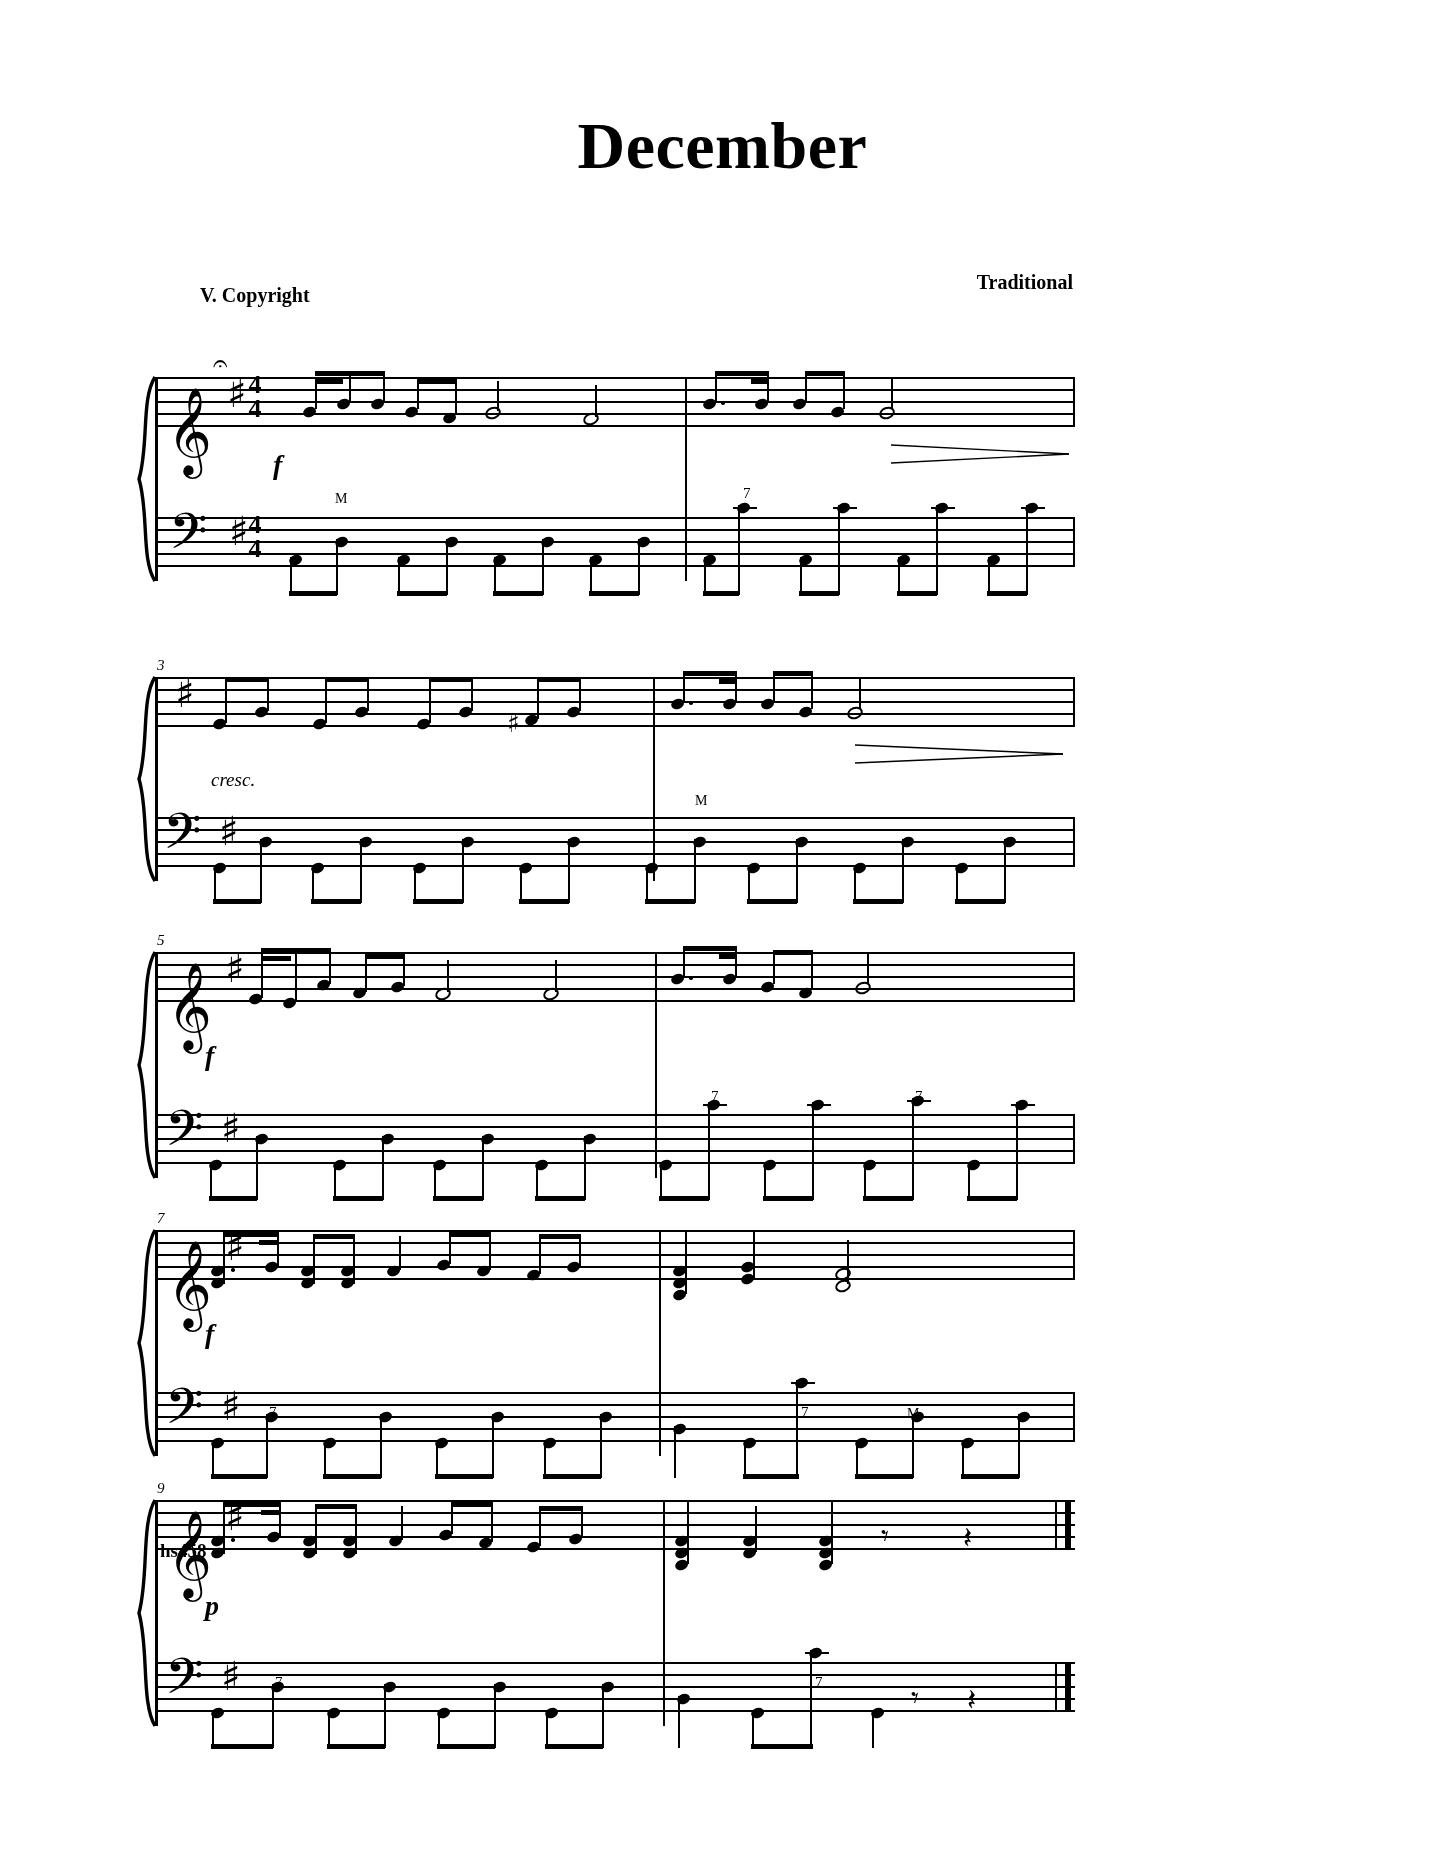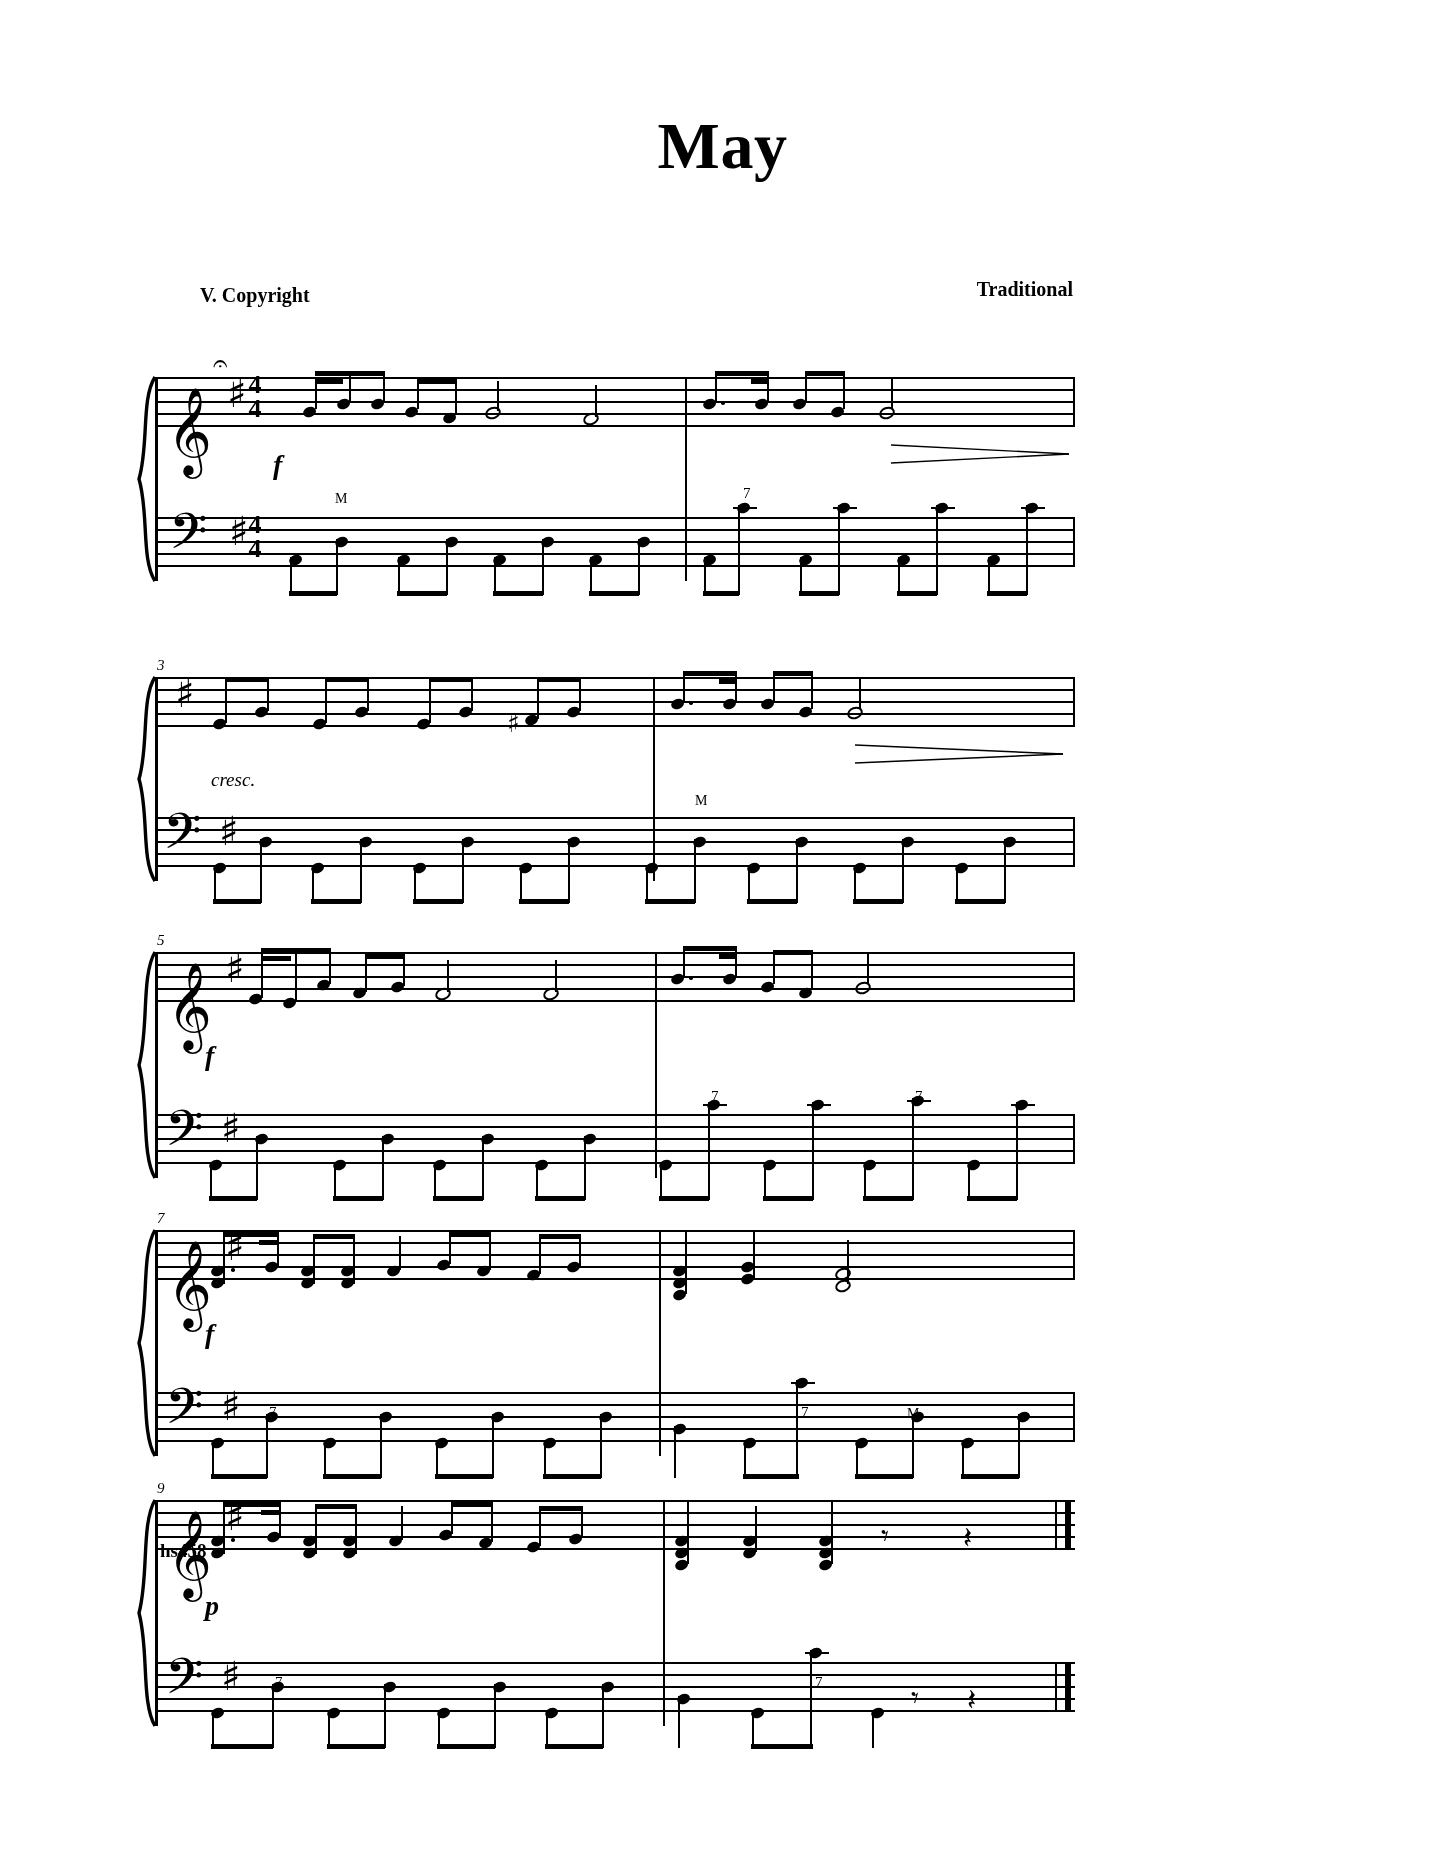--- a/index.html
+++ b/index.html
@@ -34,21 +34,21 @@
   .composer-left {
     position: absolute;
     left: 200px;
     top: 284px;
     font-weight: bold;
     font-size: 20px;
   }
   .composer-right {
     position: absolute;
     right: 372px;
-    top: 278px;
+    top: 271px;
     font-weight: bold;
     font-size: 20px;
   }
 
   
   .footer-left {
     position: absolute;
     left: 160px;
     top: 1540px;
     font-weight: bold;
@@ -233,21 +233,21 @@
   }
   .hairpin {
     position: absolute;
   }
 </style>
 </head>
 <body>
 
 <div id="page">
 
-  <div class="title">May</div>
+  <div class="title">December</div>
   <div class="composer-left">V. Copyright</div>
   <div class="composer-right">Traditional</div>
 
   <div class="system" style="top:385px; height:220px;">
 
     <svg class="brace" style="left:-22px; top:-10px;" width="26" height="208" viewBox="0 0 26 208">
       <path d="M22 2 C8 24, 16 70, 6 104 C16 138, 8 184, 22 206" fill="none" stroke="#000" stroke-width="3.4"></path>
     </svg>
     <div class="sysbar" style="left:0px; top:-8px; height:204px;"></div>
 

